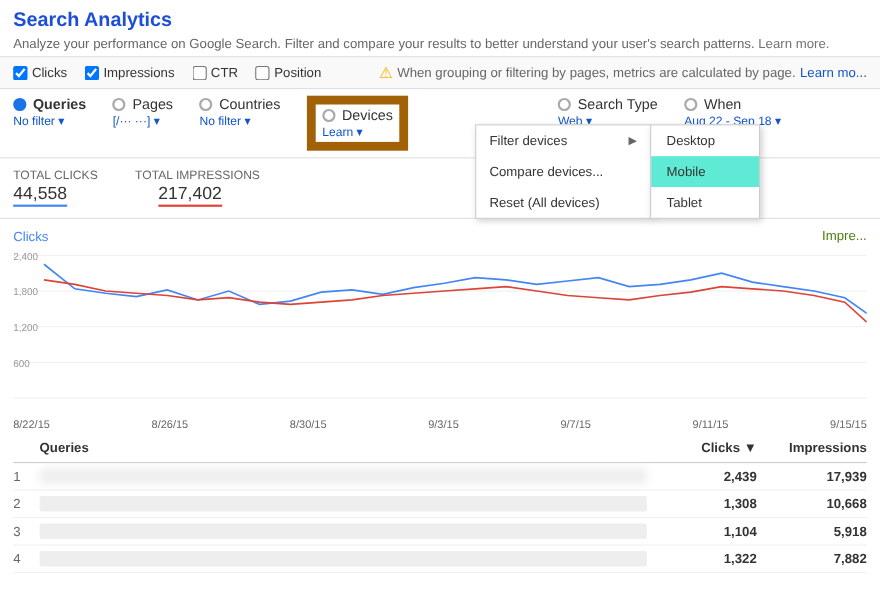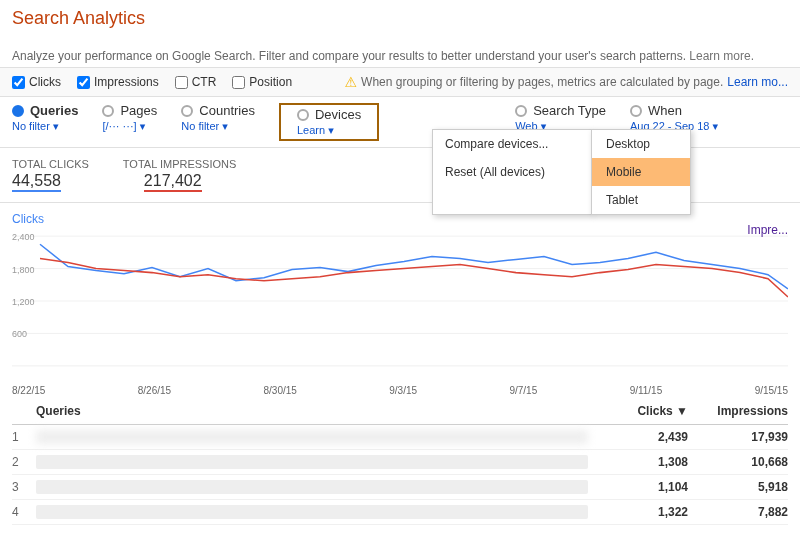--- a/index.html
+++ b/index.html
@@ -1,19 +1,19 @@
 <!DOCTYPE html>
 <html><head>
   <meta charset="utf-8">
   <style>
     * { box-sizing: border-box; margin: 0; padding: 0; }
     body { font-family: Arial, sans-serif; font-size: 13px; color: #333; background: #fff; width: 800px; overflow-x: hidden; }
 
     .header { padding: 8px 12px 4px; }
-    .header h1 { font-size: 18px; font-weight: normal; color: #c2410c; margin-bottom: 20px; }
+    .header h1 { font-size: 18px; font-weight: bold; color: #1d4ed8; margin-bottom: 4px; }
     .header p { font-size: 12px; color: #666; }
     .header p a { color: #737373; text-decoration: none; }
 
     .metrics-bar { display: flex; align-items: center; padding: 6px 12px; border-top: 1px solid #e0e0e0; border-bottom: 1px solid #e0e0e0; background: #f9f9f9; gap: 16px; }
     .metrics-bar .check-item { display: flex; align-items: center; gap: 4px; font-size: 12px; }
     .metrics-bar .check-item input { margin: 0; }
     .metrics-warning { display: flex; align-items: center; gap: 4px; margin-left: auto; font-size: 12px; color: #666; }
     .metrics-warning .warn-icon { color: #f4b400; font-size: 14px; }
     .metrics-warning a { color: #1155cc; text-decoration: none; }
 
@@ -28,21 +28,21 @@
     .radio-btn.selected { border-color: #1a73e8; background: #1a73e8; }
     .radio-inner { width: 4px; height: 4px; border-radius: 50%; background: #fff; margin: 2px auto; }
 
     .stats-row { display: flex; padding: 10px 12px; gap: 34px; border-bottom: 1px solid #e0e0e0; }
     .stat-block { }
     .stat-label { font-size: 11px; color: #666; text-transform: uppercase; margin-bottom: 2px; }
     .stat-value { font-size: 16px; color: #333; font-weight: 300; border-bottom: 2px solid #4285f4; display: inline-block; }
 
     .chart-area { padding: 8px 12px 0; height: 180px; position: relative; }
     .chart-label-blue { color: #4285f4; font-size: 12px; margin-right: 8px; }
-    .chart-label-red { color: #4c1d95; font-size: 12px; position: absolute; right: 12px; top: 20px; }
+    .chart-label-red { color: #4d7c0f; font-size: 12px; position: absolute; right: 12px; top: 8px; }
     .chart-svg { width: 100%; height: 150px; display: block; }
 
     .chart-x-labels { display: flex; justify-content: space-between; padding: 2px 12px; font-size: 10px; color: #666; }
 
     .table-section { padding: 0 12px; }
     .table-header-row { display: flex; border-bottom: 1px solid #ccc; padding: 6px 0; font-size: 12px; }
     .col-num { width: 24px; flex-shrink: 0; }
     .col-query { flex: 1; color: #333; font-weight: bold; }
     .col-clicks { width: 100px; text-align: right; font-weight: bold; color: #333; }
     .col-impressions { width: 100px; text-align: right; font-weight: bold; color: #333; }
@@ -55,23 +55,23 @@
 
     .blurred { filter: blur(4px); user-select: none; }
 
     
     .dropdown-container { position: absolute; top: 32px; left: 432px; z-index: 100; display: flex; }
     .dropdown-menu { background: #fff; border: 1px solid #ccc; box-shadow: 2px 2px 6px rgba(0,0,0,0.2); min-width: 160px; }
     .dropdown-item { padding: 7px 12px; font-size: 12px; color: #333; display: flex; align-items: center; justify-content: space-between; cursor: pointer; white-space: nowrap; }
     .dropdown-item .arrow { font-size: 10px; color: #666; }
     .dropdown-sub { background: #fff; border: 1px solid #ccc; box-shadow: 2px 2px 6px rgba(0,0,0,0.2); min-width: 100px; margin-left: -1px; }
     .dropdown-sub-item { padding: 7px 14px; font-size: 12px; color: #333; cursor: pointer; }
-    .dropdown-sub-item.selected { background: #fdba74; }
-
-    .devices-box { border: 2px solid #a16207; padding: 2px 16px; }
+    .dropdown-sub-item.selected { background: #5eead4; }
+
+    .devices-box { border: 8px solid #a16207; padding: 2px 6px; }
   </style>
 </head>
 <body>
 
 <div class="header">
   <h1>Search Analytics</h1>
   <p>
     <span>Analyze your performance on Google Search. Filter and compare your results to better understand your user's search patterns.</span>
     <a href="#">Learn more.</a>
   </p>
@@ -130,20 +130,24 @@
   <div class="dim-item devices-box" style="position:relative;">
     <div class="dim-row">
       <span class="radio-btn"></span>
       <span class="dim-label">Devices</span>
     </div>
     <div class="dim-filter"><a href="#" style="color:#1155cc;">Learn ▾</a></div>
   </div>
 
   <div class="dropdown-container">
     <div class="dropdown-menu">
+      <div class="dropdown-item">
+        <span>Filter devices</span>
+        <span class="arrow">▶</span>
+      </div>
       <div class="dropdown-item">
         <span>Compare devices...</span>
       </div>
       <div class="dropdown-item">
         <span>Reset (All devices)</span>
       </div>
     </div>
     <div class="dropdown-sub">
       <div class="dropdown-sub-item">
         <span>Desktop</span>

